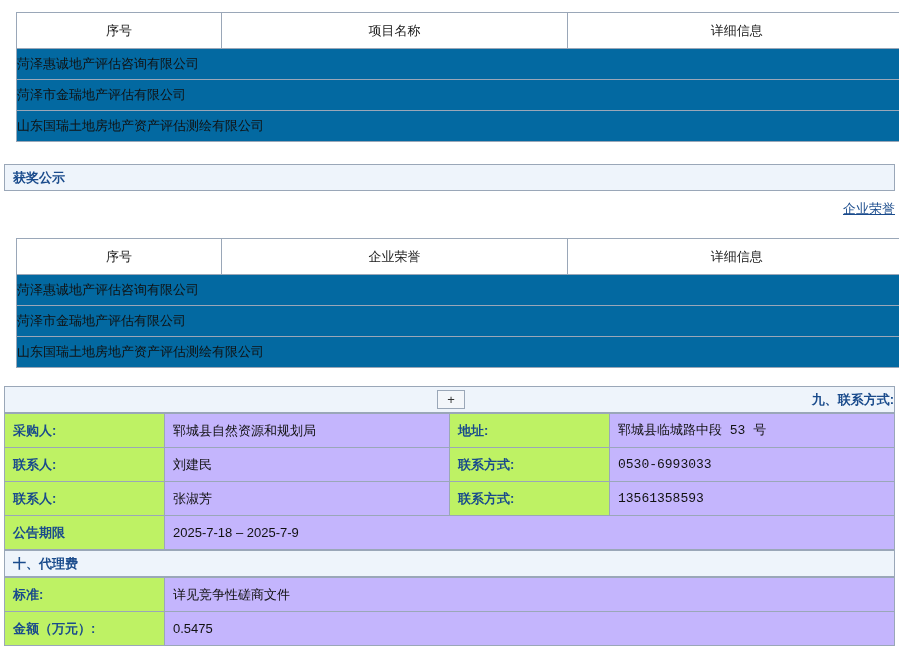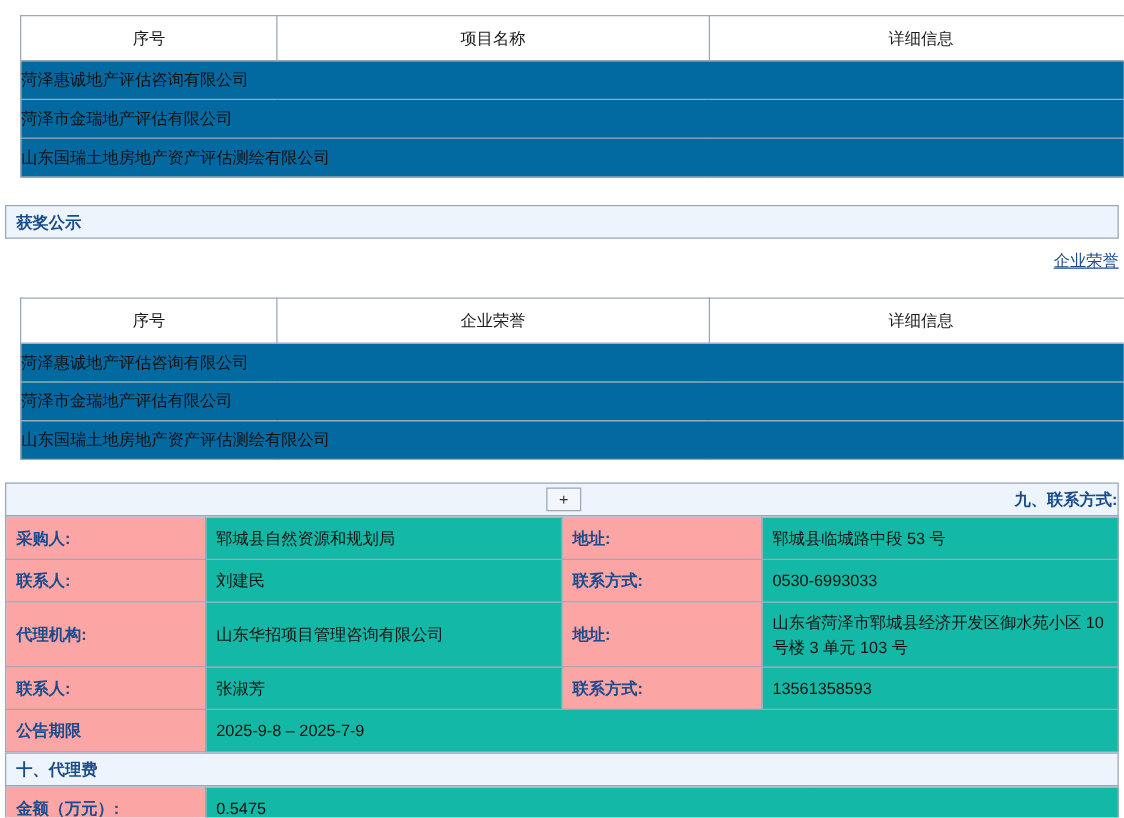--- a/index.html
+++ b/index.html
@@ -111,32 +111,32 @@
     border: 1px solid #9aa7b8;
   }
   table.contact td {
     border: 1px solid #9aa7b8;
     padding: 6px 8px;
     font-size: 13px;
     vertical-align: middle;
     line-height: 1.5;
   }
   td.lbl {
-    background: #fca5a5;
+    background: #bef264;
     color: #1a4b8c;
     font-weight: bold;
     width: 160px;
   }
   td.val {
-    background: #14b8a6;
+    background: #c4b5fd;
     color: #111;
     width: 285px;
   }
   .w-lbl2 { width: 155px; }
-  .w-val2 { width: 291px; }
+  .w-val2 { width: 291px; font-family: Liberation Mono, monospace; }
 
   .row-h-34 td { height: 34px; }
   .row-h-52 td { height: 52px; }
 </style>
 </head>
 <body>
 
 <div class="page">
 
   <table class="grid">
@@ -201,45 +201,43 @@
       <td class="val">郓城县自然资源和规划局</td>
       <td class="lbl w-lbl2">地址:</td>
       <td class="val w-val2">郓城县临城路中段 53 号</td>
     </tr>
     <tr class="row-h-34">
       <td class="lbl">联系人:</td>
       <td class="val">刘建民</td>
       <td class="lbl w-lbl2">联系方式:</td>
       <td class="val w-val2">0530-6993033</td>
     </tr>
-    <tr class="row-h-52">
-      <td class="lbl">代理机构:</td>
-      <td class="val">山东华招项目管理咨询有限公司</td>
-      <td class="lbl w-lbl2">地址:</td>
-      <td class="val w-val2">山东省菏泽市郓城县经济开发区御水苑小区 10 号楼 3 单元 103 号</td>
-    </tr>
     <tr class="row-h-34">
       <td class="lbl">联系人:</td>
       <td class="val">张淑芳</td>
       <td class="lbl w-lbl2">联系方式:</td>
       <td class="val w-val2">13561358593</td>
     </tr>
     <tr class="row-h-34">
       <td class="lbl">公告期限</td>
-      <td colspan="3" class="val" style="width:auto">2025-9-8 – 2025-7-9</td>
+      <td colspan="3" class="val" style="width:auto">2025-7-18 – 2025-7-9</td>
     </tr>
   </tbody>
     </table>
 
   <div class="section-bar">
     <span>十、代理费</span>
   </div>
 
   <table class="contact">
     <tbody>
+        <tr class="row-h-34">
+      <td class="lbl">标准:</td>
+      <td class="val" colspan="3" style="width:auto">详见竞争性磋商文件</td>
+    </tr>
     <tr class="row-h-34">
       <td class="lbl">金额（万元）:</td>
       <td class="val" colspan="3" style="width:auto">0.5475</td>
     </tr>
   </tbody>
     </table>
 
 </div>
 
 </body></html>

